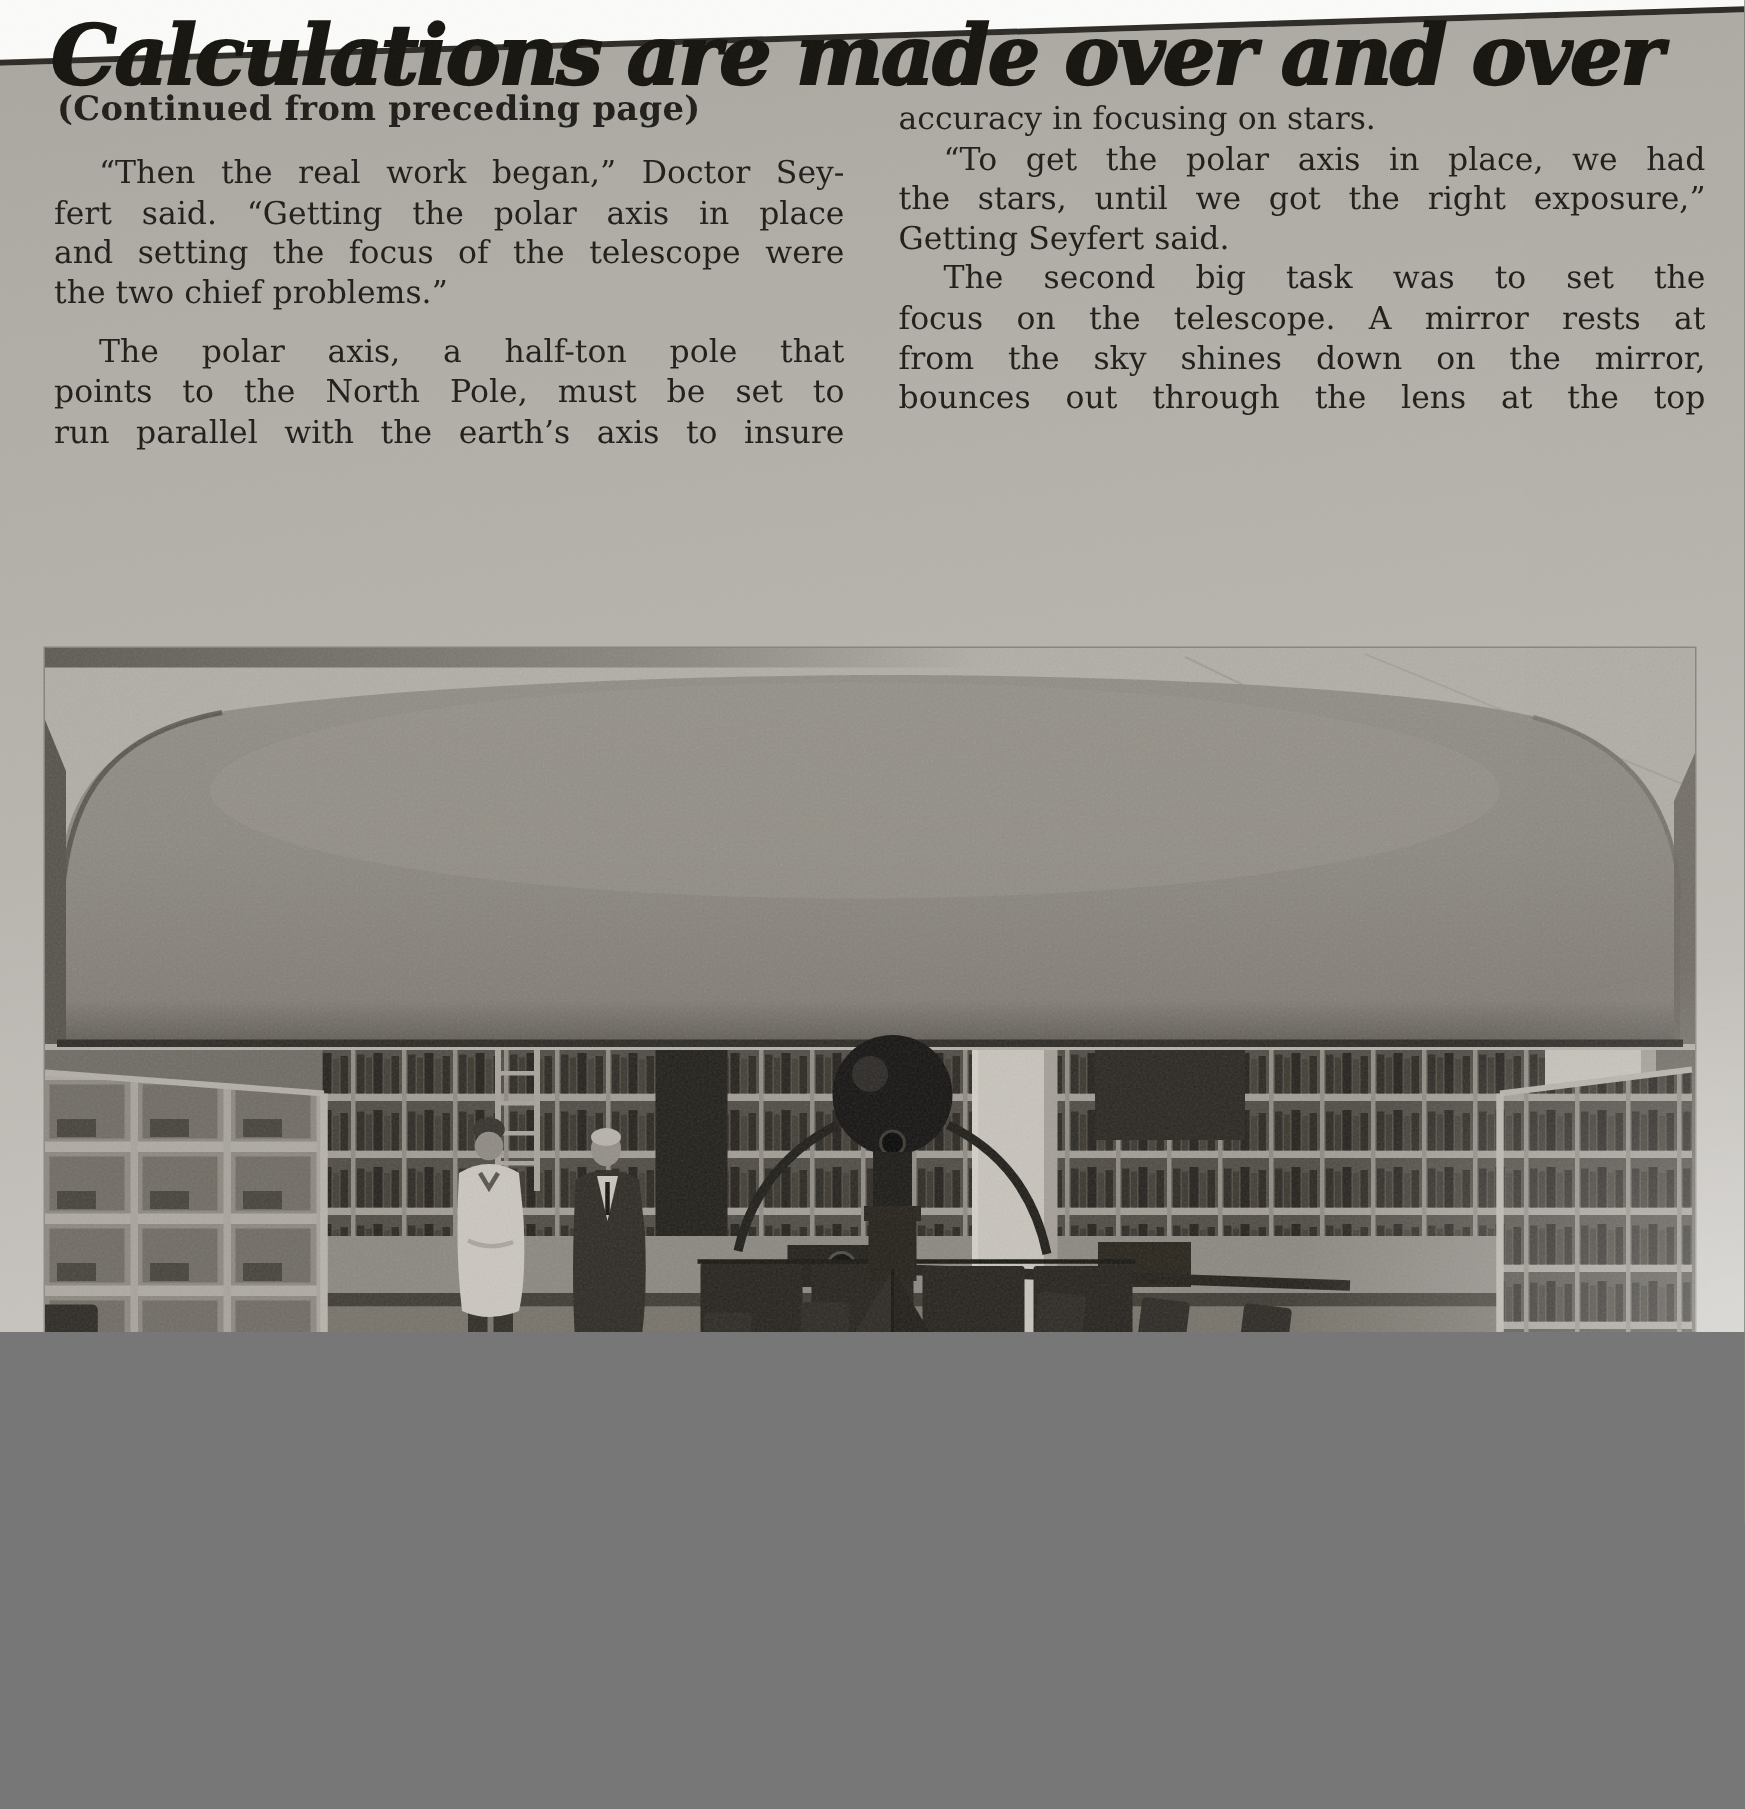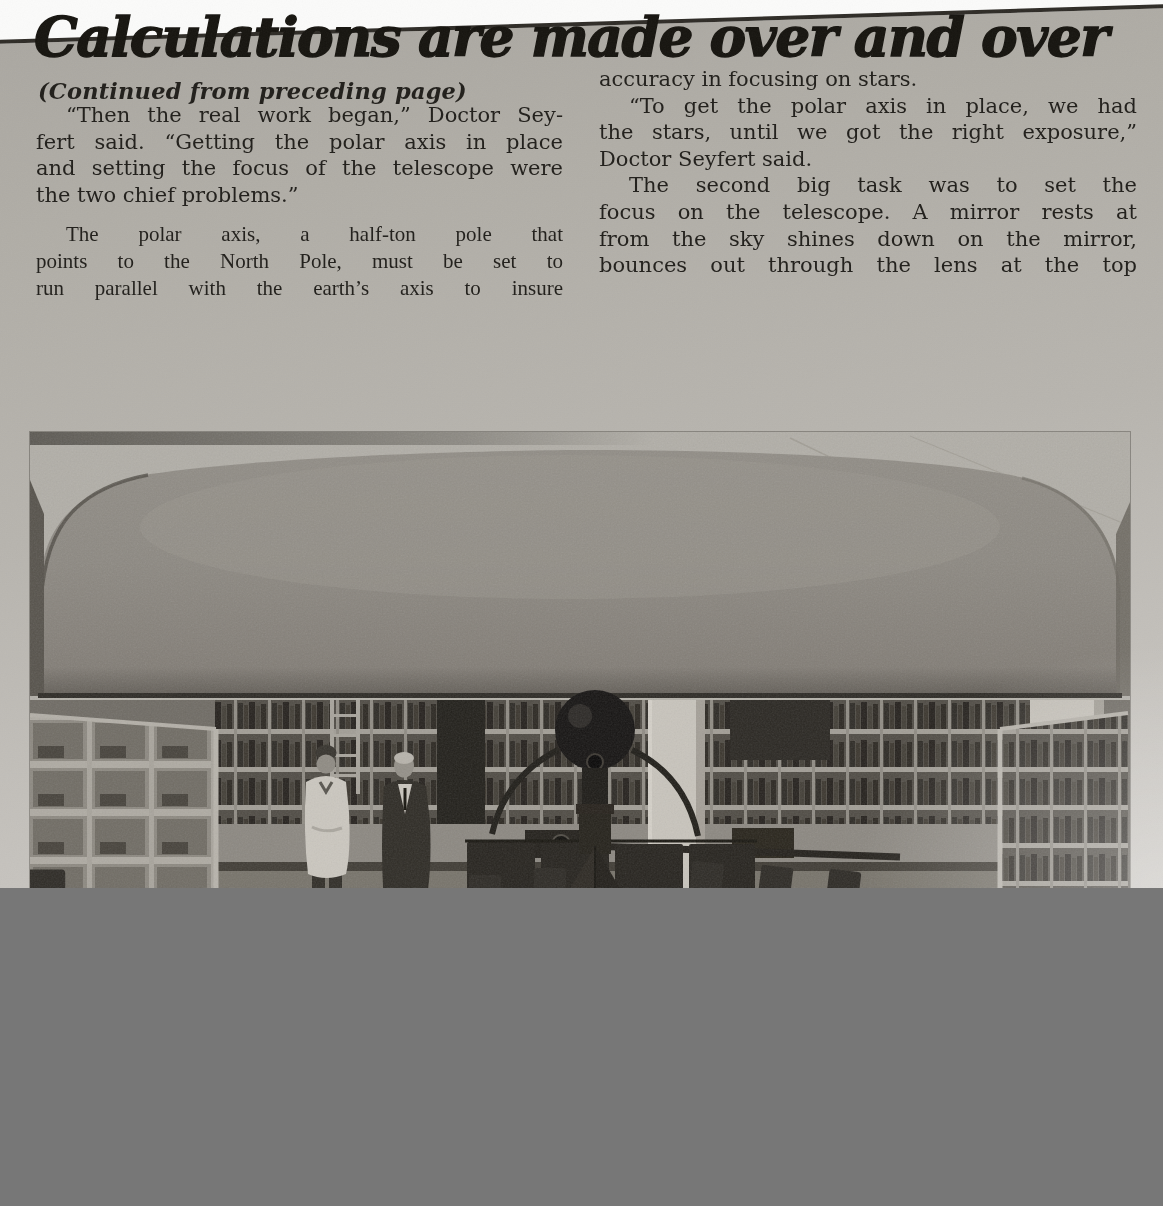--- a/index.html
+++ b/index.html
@@ -16,29 +16,29 @@
     position:absolute;left:-30px;right:-30px;top:-58px;height:80px;
     background:#fbfbfa;border-bottom:4px solid #2e2b26;transform:rotate(-1.75deg);
   }
   .headline{
     position:absolute;left:34px;top:4px;width:1115px;white-space:nowrap;overflow:hidden;
     font-size:55px;font-weight:bold;font-style:italic;letter-spacing:-1.5px;
     color:var(--headline-ink);-webkit-text-stroke:1.4px var(--headline-ink);
   }
   .continued{
     position:absolute;left:38px;top:60px;font-size:22.5px;
-    font-weight:bold;font-style:italic;letter-spacing:.2px;margin-top:18px;
+    font-weight:bold;letter-spacing:.2px;
   }
   .col{position:absolute;font-size:21px;line-height:26.6px;margin-top:12px;}
   .col-left{left:36px;top:90px;width:527px;}
   .col-right{left:599px;top:54px;width:538px;}
   .line{text-align:justify;text-align-last:justify;overflow:hidden;}
   .line.lastline{text-align-last:left;}
   .line.indent{text-indent:30px;}
-  .para.gap{margin-top:13px;font-family:Liberation Serif, serif;}
+  .para.gap{margin-top:13px;}
   .photo{
     position:absolute;left:30px;top:432px;width:1100px;height:658px;
     background:#8a8780;box-shadow:0 0 0 1px rgba(45,42,36,.35);
   }
   .photo svg{display:block;}
   .caption{
     position:absolute;left:68px;top:1099px;width:1072px;
     font-size:26.5px;font-weight:bold;word-spacing:7px;letter-spacing:.3px;
     color:var(--caption-ink);white-space:nowrap;overflow:hidden;
   }
@@ -78,21 +78,21 @@
         <div class="line">run parallel with the earth’s axis to insure</div>
       </div>
     </div>
   <div class="col col-right" id="col-right">
       <div class="para">
         <div class="line lastline">accuracy in focusing on stars.</div>
       </div>
       <div class="para">
         <div class="line indent">“To get the polar axis in place, we had</div>
         <div class="line">the stars, until we got the right exposure,”</div>
-        <div class="line lastline">Doctor Seyfert said.</div>
+        <div class="line lastline">Getting Seyfert said.</div>
       </div>
       <div class="para">
         <div class="line indent">The second big task was to set the</div>
         <div class="line">focus on the telescope. A mirror rests at</div>
         <div class="line">from the sky shines down on the mirror,</div>
         <div class="line">bounces out through the lens at the top</div>
       </div>
     </div>
 
   <figure class="photo" style="margin:0" aria-label="Two men stand among folding chairs beside a planetarium projector beneath a large suspended dome, surrounded by library bookshelves.">

